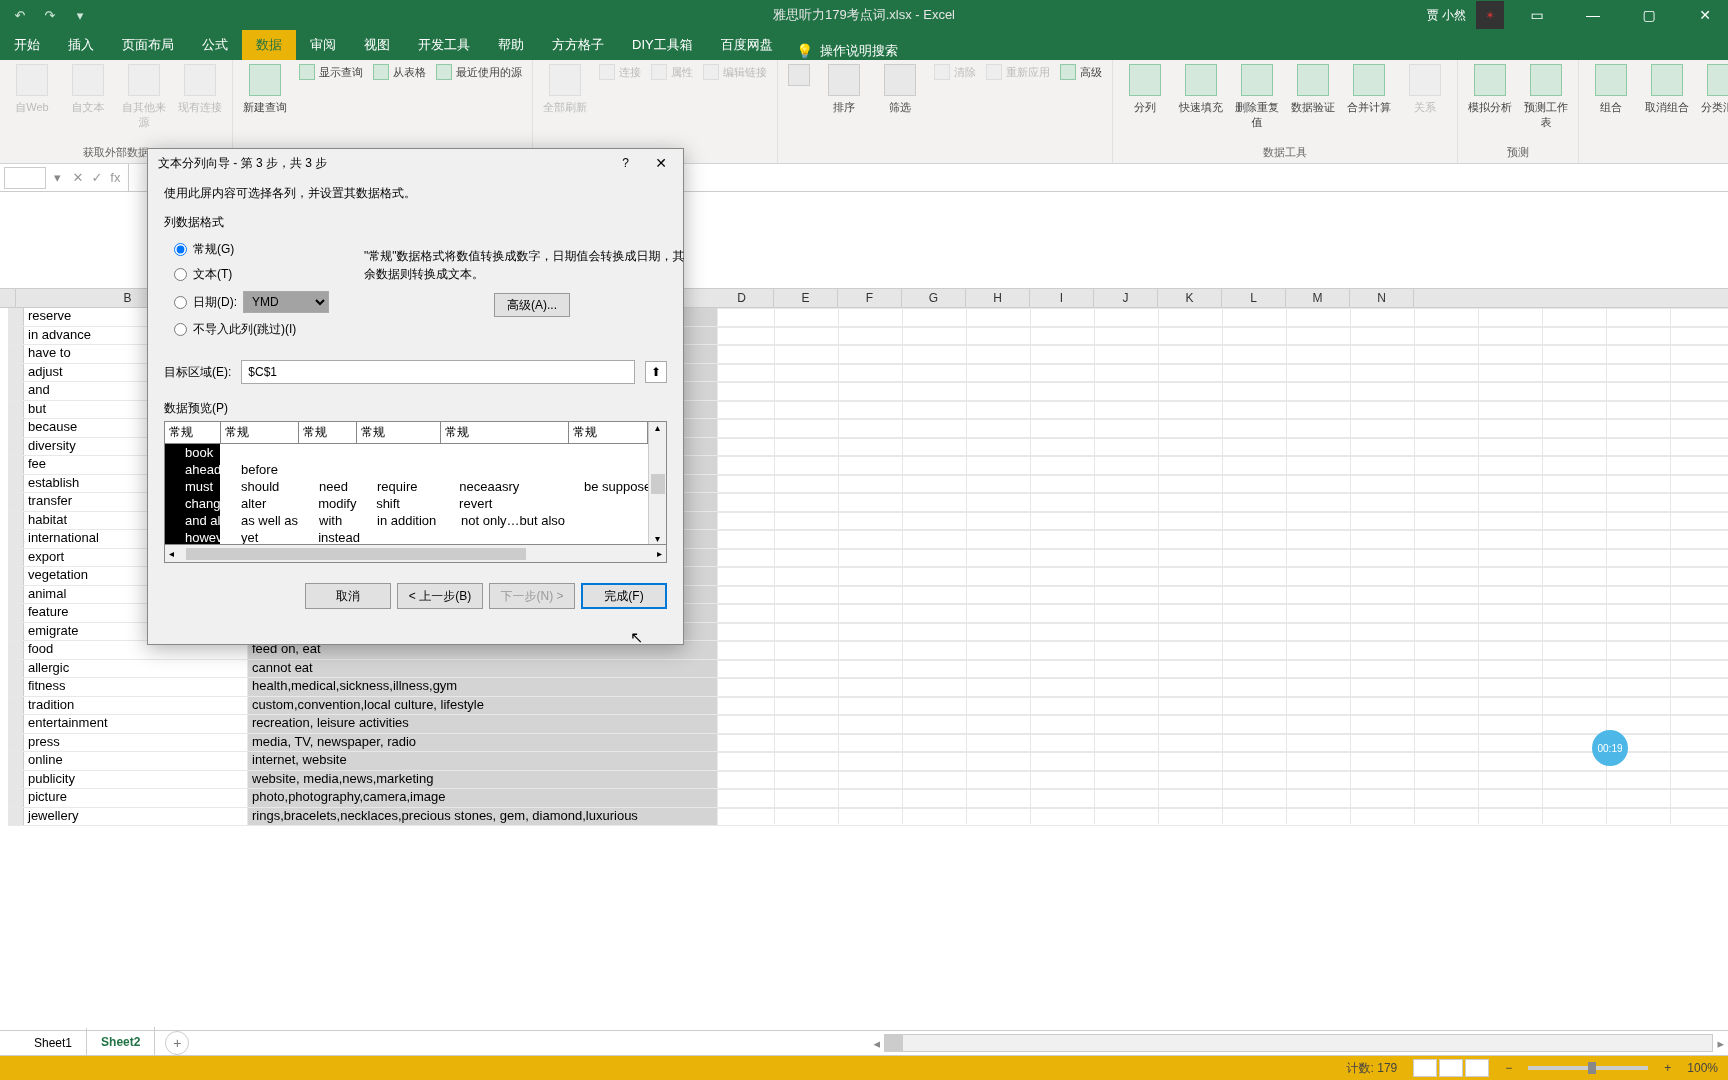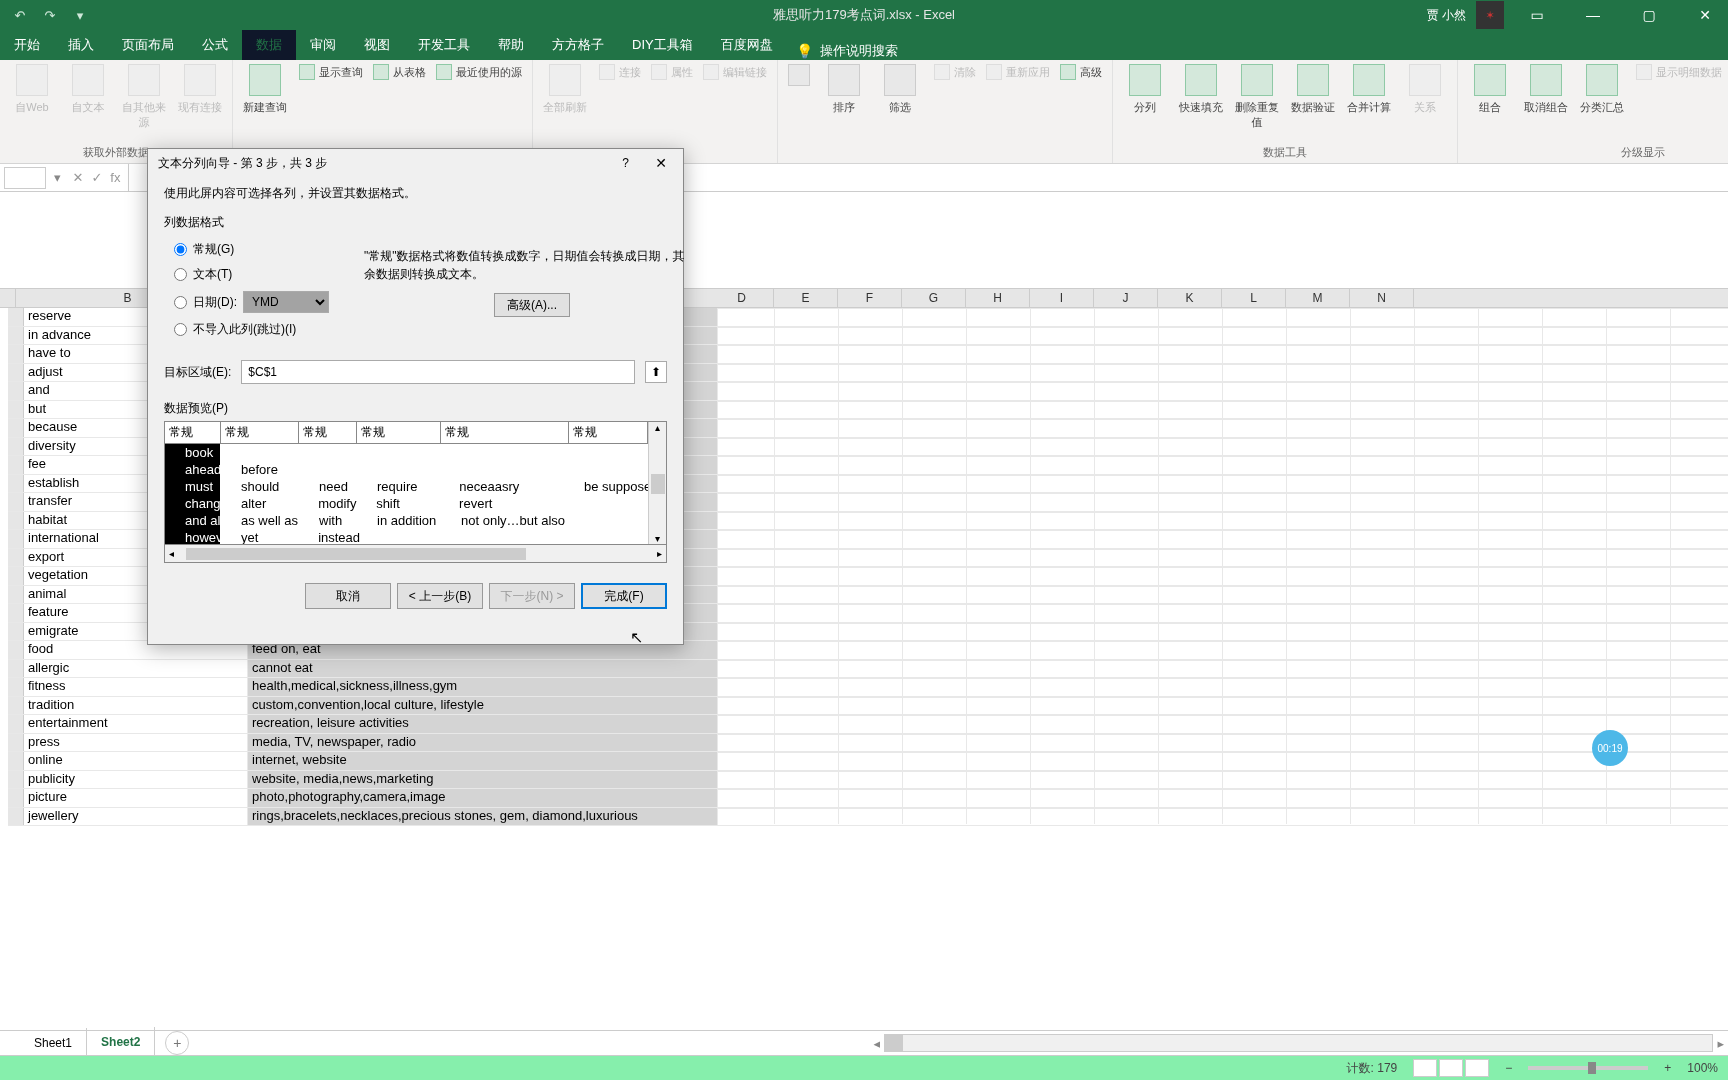--- a/index.html
+++ b/index.html
@@ -11,21 +11,21 @@
 .qat-icon { width: 20px; height: 20px; display: flex; align-items: center; justify-content: center; color: #cfe8da; font-size: 13px; }
 .title-center { position: absolute; left: 50%; transform: translateX(-50%); font-size: 13px; color: #e5e5e5; }
 .title-right { margin-left: auto; display: flex; align-items: center; gap: 10px; padding-right: 0; }
 .user-name { font-size: 12px; color: #fff; }
 .user-avatar { width: 28px; height: 28px; background: #333; display: flex; align-items: center; justify-content: center; color: #c33; font-size: 11px; }
 .win-btn { width: 46px; height: 30px; display: flex; align-items: center; justify-content: center; color: #fff; font-size: 14px; }
 
 
 .ribbon-tabs { height: 30px; background: #217346; display: flex; align-items: flex-end; padding-left: 0; }
 .ribbon-tab { padding: 6px 14px; color: #fff; font-size: 13px; cursor: pointer; }
-.ribbon-tab.active { background: #0f172a; color: #217346; }
+.ribbon-tab.active { background: #eab308; color: #217346; }
 .tell-me { display: flex; align-items: center; gap: 6px; color: #fff; padding: 0 10px; }
 .bulb { color: #f8d34b; font-size: 14px; }
 
 
 .ribbon { height: 104px; background: #f3f2f1; border-bottom: 1px solid #d4d4d4; display: flex; }
 .ribbon-group { display: flex; flex-direction: column; border-right: 1px solid #e1e1e1; padding: 2px 6px 0; }
 .group-body { flex: 1; display: flex; align-items: flex-start; gap: 4px; }
 .group-label { height: 18px; font-size: 11px; color: #666; text-align: center; }
 .big-btn { display: flex; flex-direction: column; align-items: center; justify-content: flex-start; width: 52px; padding: 2px; font-size: 11px; color: #444; text-align: center; }
 .big-btn.disabled { color: #bbb; }
@@ -90,21 +90,21 @@
 
 .sheet-tabs { height: 25px; background: #fff; border-top: 1px solid #ccc; display: flex; align-items: center; padding-left: 20px; gap: 0; }
 .sheet-tab { padding: 8px 14px; font-size: 12px; border-right: 1px solid #ccc; }
 .sheet-tab.active { border-bottom: 2px solid #217346; color: #217346; font-weight: bold; }
 .add-sheet { width: 24px; height: 24px; border: 1px solid #ccc; border-radius: 50%; display: flex; align-items: center; justify-content: center; margin-left: 10px; font-size: 14px; color: #777; }
 .hscroll-area { flex: 1; display: flex; align-items: center; margin-left: 40px; }
 .hscroll-track { flex: 1; height: 18px; background: #f0f0f0; border: 1px solid #ccc; position: relative; }
 .hscroll-thumb { position: absolute; left: 0; top: 0; bottom: 0; width: 18px; background: #ccc; }
 
 
-.status-bar { height: 25px; background: #86efac; border-top: 1px solid #ccc; display: flex; align-items: center; padding: 0 10px; font-size: 12px; color: #444; }
+.status-bar { height: 25px; background: #eab308; border-top: 1px solid #ccc; display: flex; align-items: center; padding: 0 10px; font-size: 12px; color: #444; }
 .status-right { margin-left: auto; display: flex; align-items: center; gap: 16px; }
 .view-btns { display: flex; gap: 2px; }
 .view-btn { width: 24px; height: 18px; border: 1px solid #ccc; background: #fff; }
 .zoom-slider { width: 120px; height: 4px; background: #ccc; position: relative; }
 .zoom-thumb { position: absolute; left: 50%; top: -4px; width: 8px; height: 12px; background: #888; }
 
 .timer-badge { position: absolute; right: 100px; top: 730px; width: 36px; height: 36px; border-radius: 50%; background: #4db8e8; color: #fff; display: flex; align-items: center; justify-content: center; font-size: 10px; z-index: 50; }
 </style>
 </head>
 <body>
@@ -264,20 +264,33 @@
       <div class="big-btn">
           <div class="big-icon"></div>
           <span>合并计算</span>
         </div>
       <div class="big-btn disabled">
           <div class="big-icon d"></div>
           <span>关系</span>
         </div>
     </div>
     <div class="group-label">数据工具</div>
+  </div>
+  <div class="ribbon-group">
+    <div class="group-body">
+      <div class="big-btn">
+          <div class="big-icon"></div>
+          <span>模拟分析</span>
+        </div>
+      <div class="big-btn">
+          <div class="big-icon"></div>
+          <span>预测工作表</span>
+        </div>
+    </div>
+    <div class="group-label">预测</div>
   </div>
   <div class="ribbon-group">
     <div class="group-body">
       <div class="big-btn">
           <div class="big-icon"></div>
           <span>组合</span>
         </div>
       <div class="big-btn">
           <div class="big-icon"></div>
           <span>取消组合</span>

